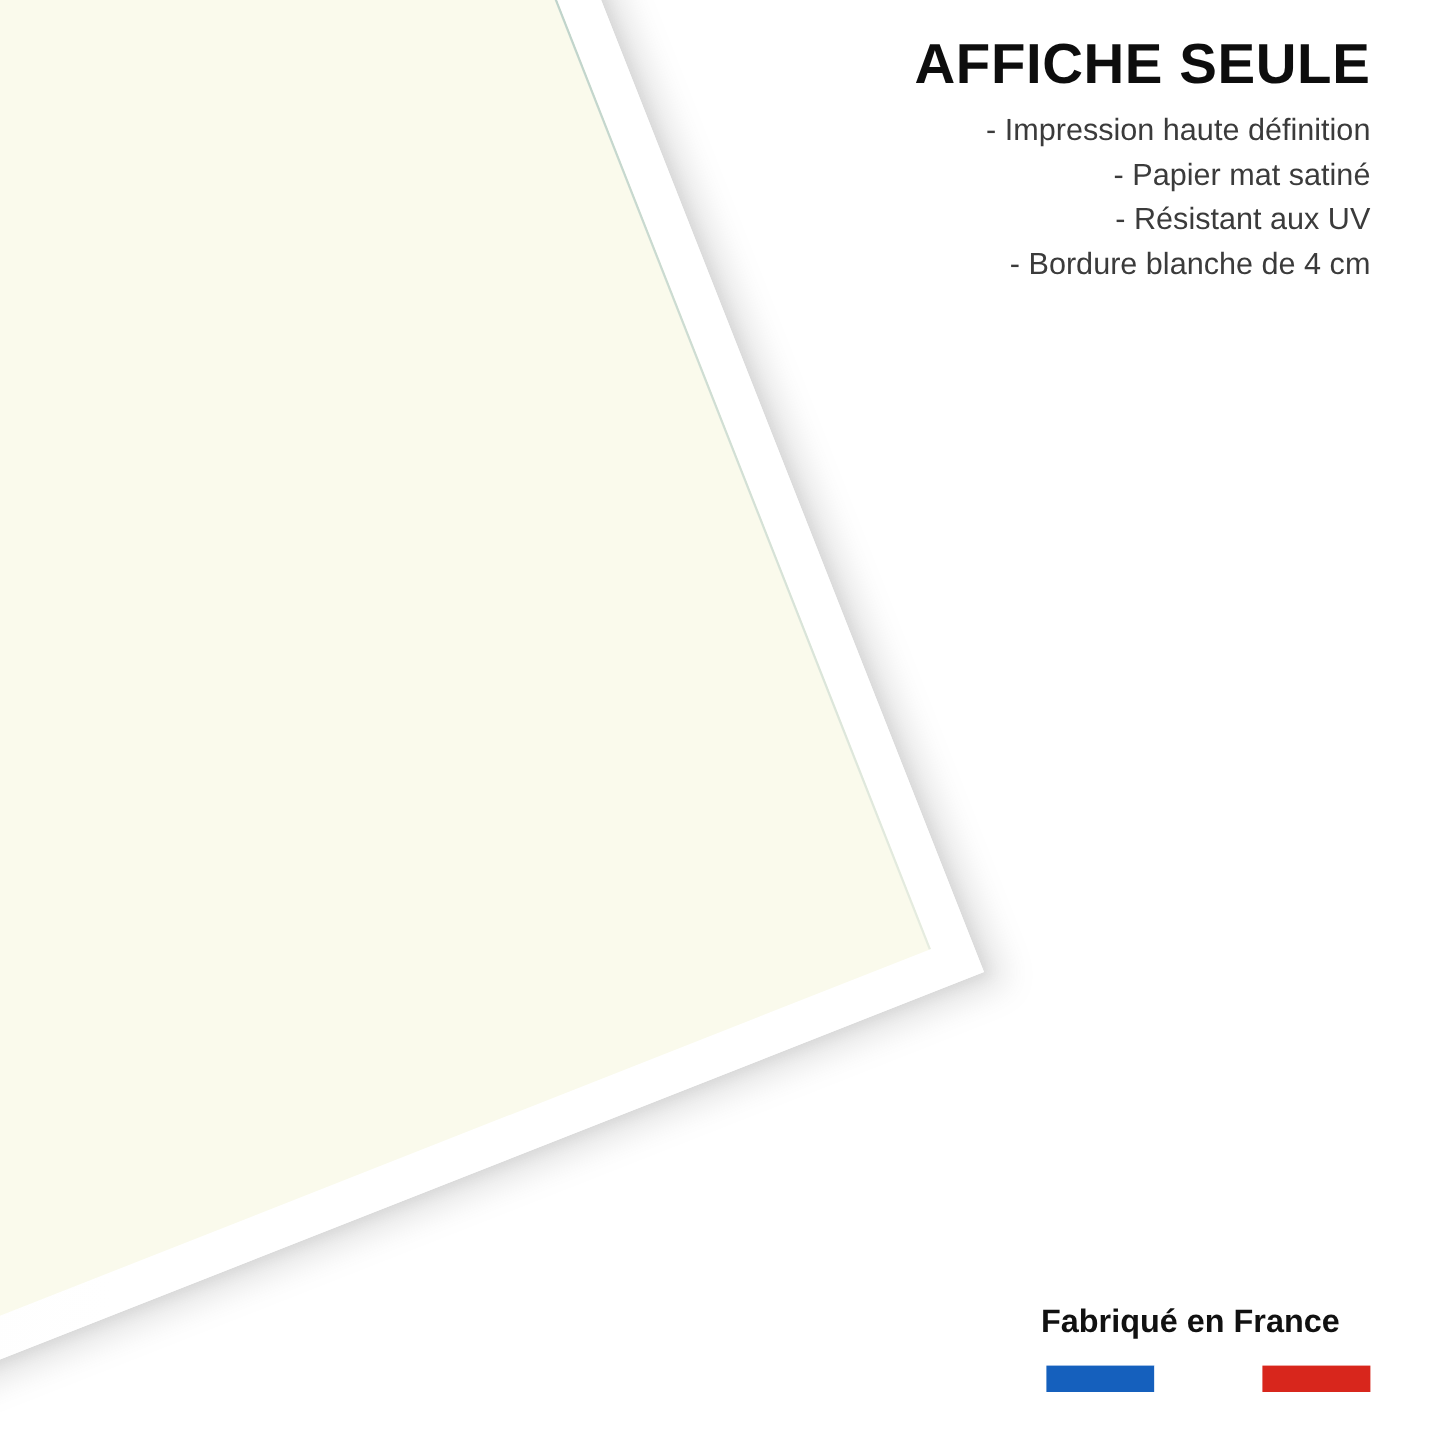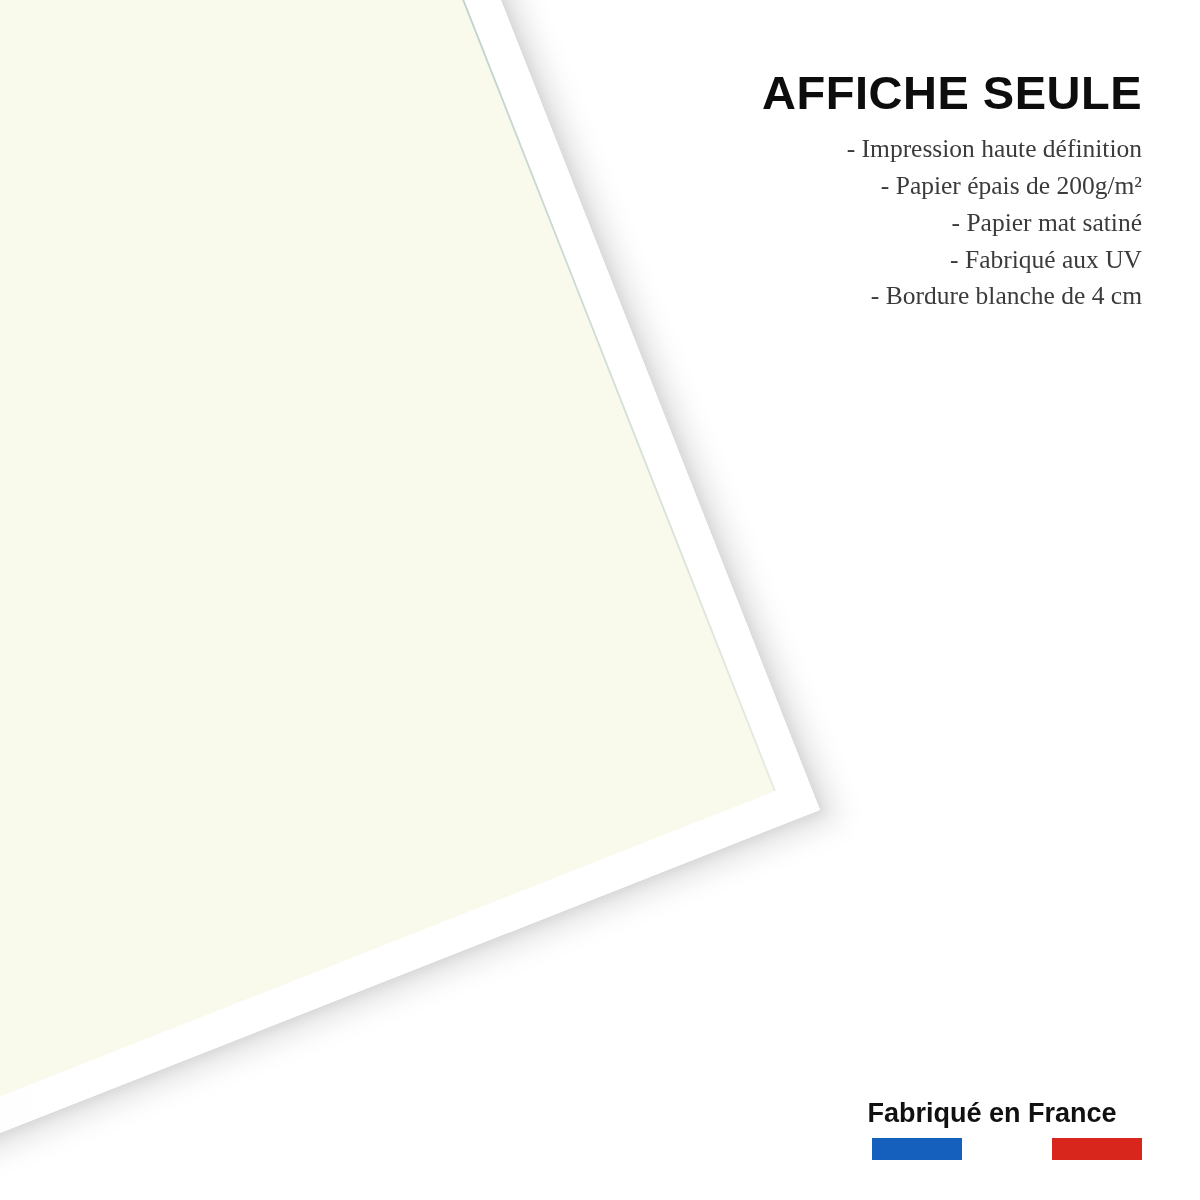--- a/index.html
+++ b/index.html
@@ -54,52 +54,51 @@
   .art{position:absolute;left:0;top:0;width:100%;height:100%;}
   .art svg{position:absolute;left:0;top:0;width:100%;height:100%;display:block;}
 
   
   .info{
     position:absolute;
     right:58px; top:28px;
     width:520px;
     text-align:right;
     z-index:100;
-    margin-top:40px;
   }
   .info h1{
     margin:0 0 14px 0;
     font-size:47px;
     font-weight:bold;
     letter-spacing:.5px;
     color:#0d0d0d;
     line-height:1.05;
   }
-  .info ul{list-style:none;margin:0;padding:0;font-family:Liberation Serif, serif;}
+  .info ul{list-style:none;margin:0;padding:0;}
   .info li{
     font-size:25.5px;
     color:#3b3b3b;
     line-height:1.44;
     white-space:nowrap;
     font-weight:400;
   }
 
   
   .made{
     position:absolute;
     right:58px; bottom:40px;
     width:300px;
     z-index:100;
     text-align:center;
   }
   .made .label{
     font-size:27px;
     font-weight:bold;
     color:#111;
-    margin-bottom:9px;
+    margin-bottom:21px;
     white-space:nowrap;
   }
   .flag{
     display:flex;
     height:22px;
     width:270px;
     margin-left:auto;
   }
   .flag span{flex:1 1 33.333%;display:block;}
   .flag .blue{background:#1560bd;}
@@ -220,23 +219,22 @@
 
       <div class="print-hairline"></div>
       <div class="print-shade"></div>
     </div>
   </div>
 
   <div class="info">
     <h1>AFFICHE SEULE</h1>
     <ul>
       <li>- Impression haute définition</li>
-      <li>- Papier épais de 200g/m²</li>
       <li>- Papier mat satiné</li>
-      <li>- Fabriqué aux UV</li>
+      <li>- Résistant aux UV</li>
       <li>- Bordure blanche de 4 cm</li>
     </ul>
   </div>
 
   <div class="made">
     <div class="label">Fabriqué en France</div>
     <div class="flag">
       <span class="blue"></span>
       <span class="white"></span>
       <span class="red"></span>

